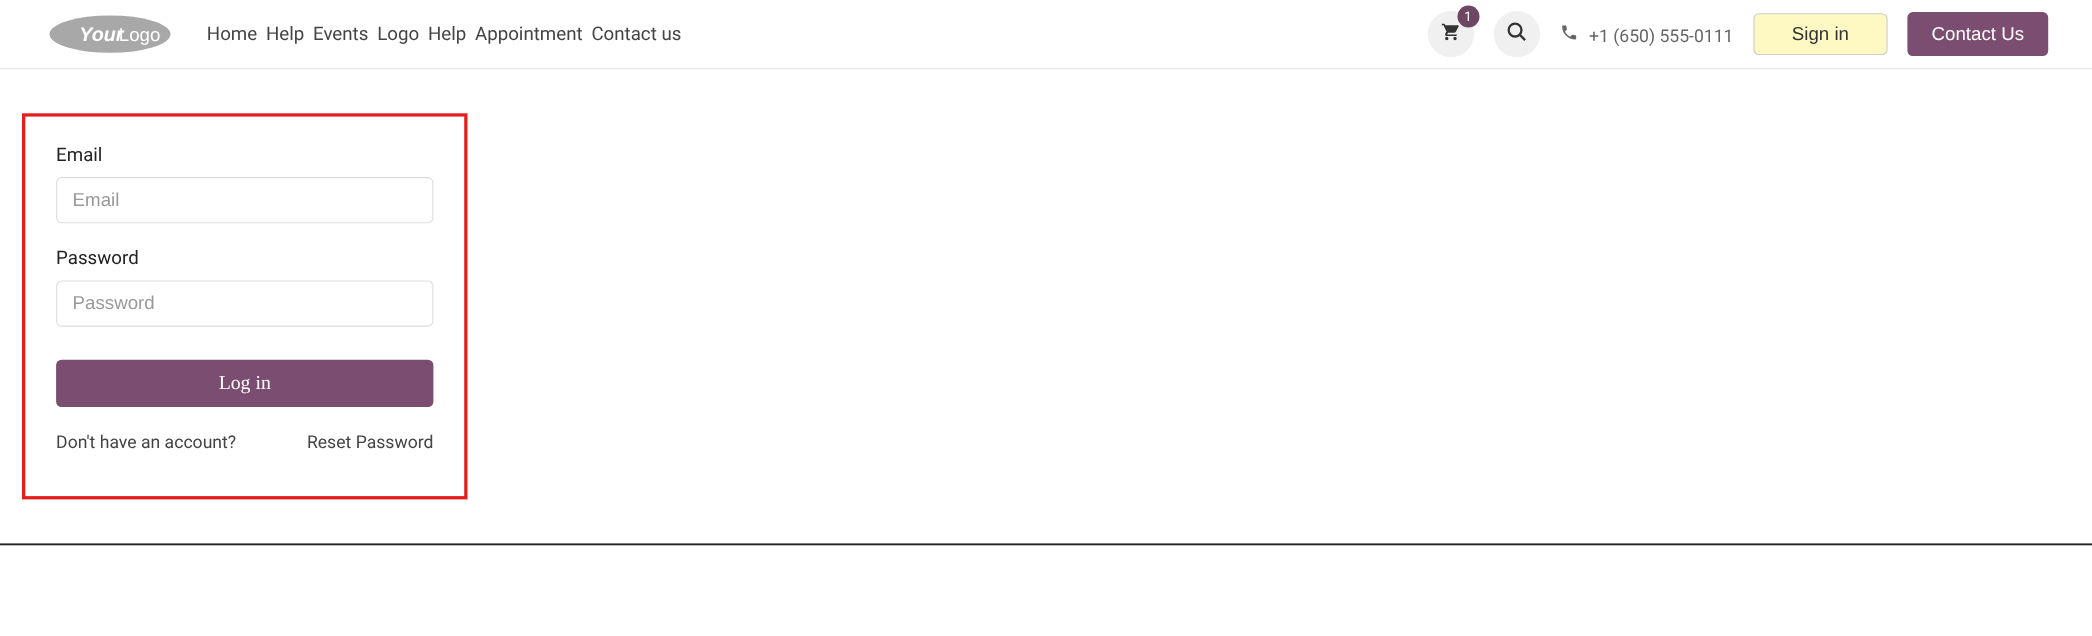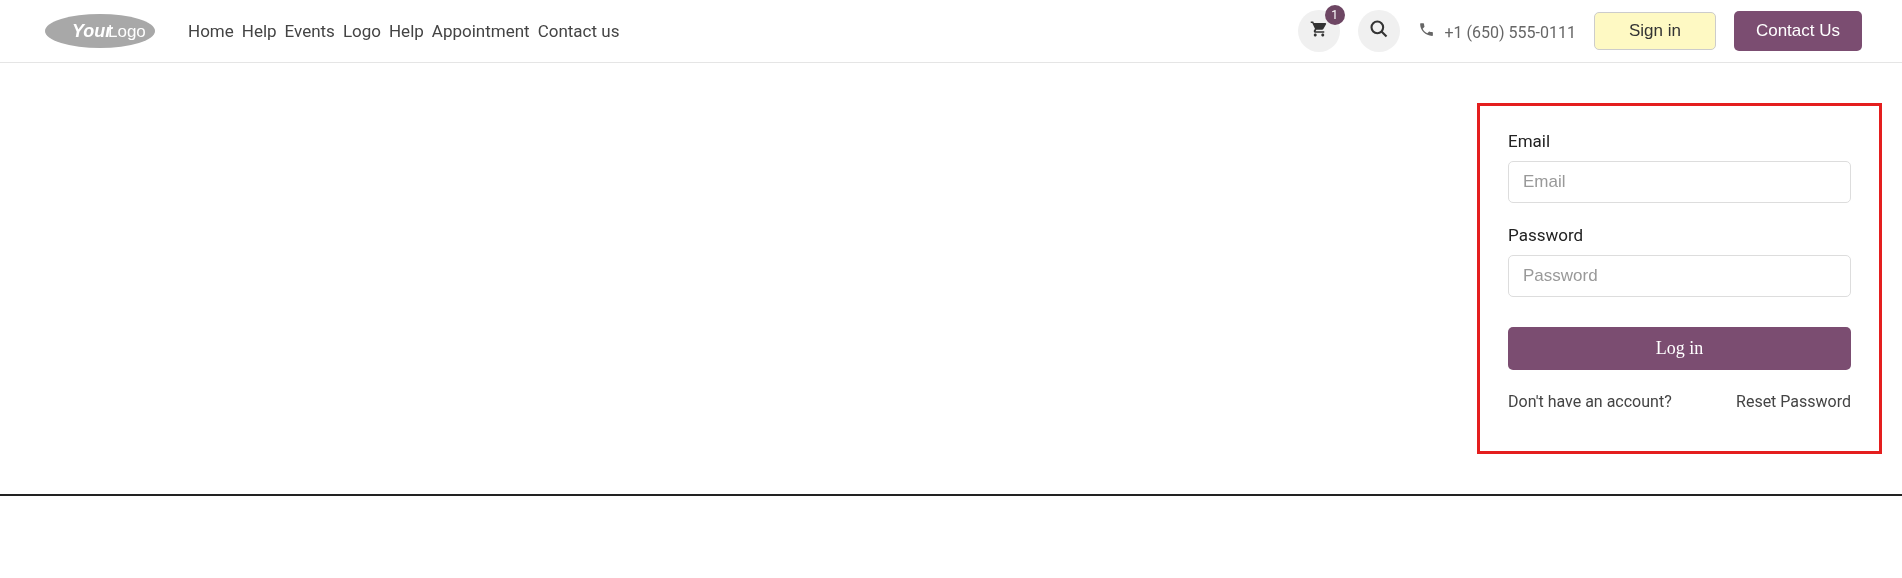--- a/index.html
+++ b/index.html
@@ -93,21 +93,21 @@
       padding: 10px 22px;
       border: none;
       border-radius: 5px;
       background: #7b4d71;
       color: #fff;
       font-size: 17px;
       cursor: pointer;
     }
     .main {
       display: flex;
-      justify-content: flex-end;
+      justify-content: flex-start;
       padding: 40px 20px 20px;
     }
     .login-card {
       width: 405px;
       border: 3px solid #e41e1e;
       padding: 25px 28px 40px;
     }
     .form-label {
       font-size: 17px;
       color: #222;

